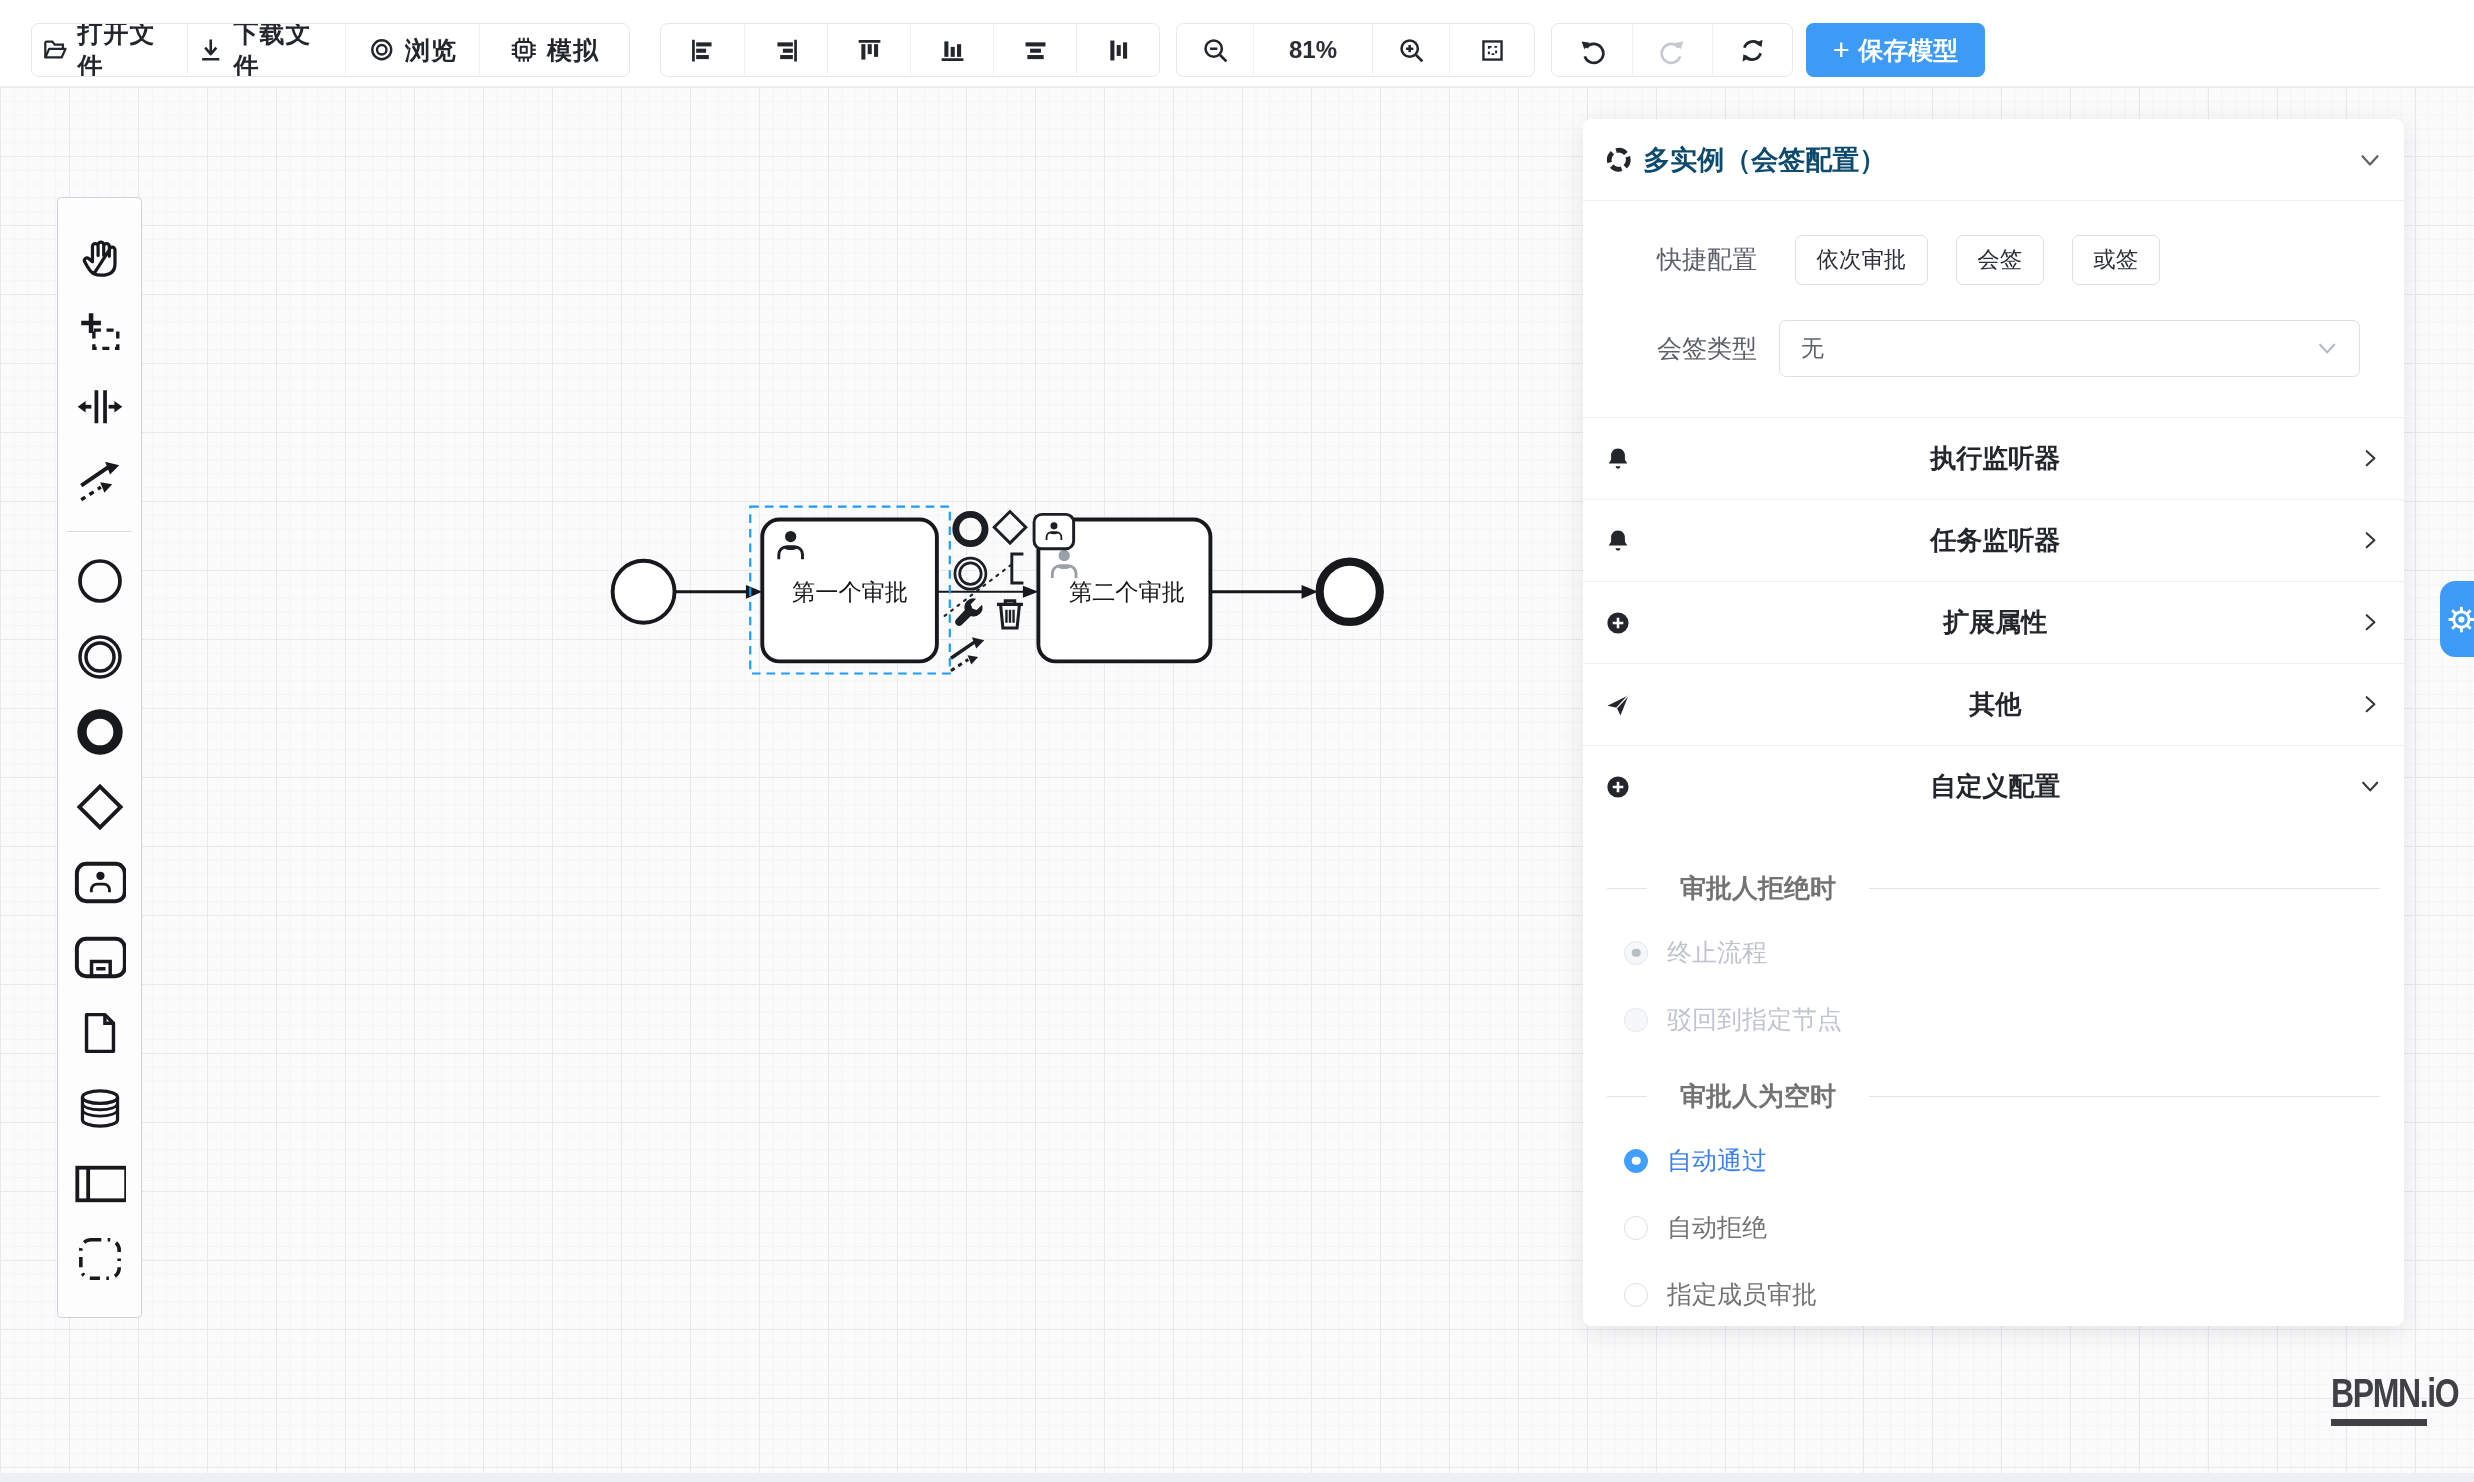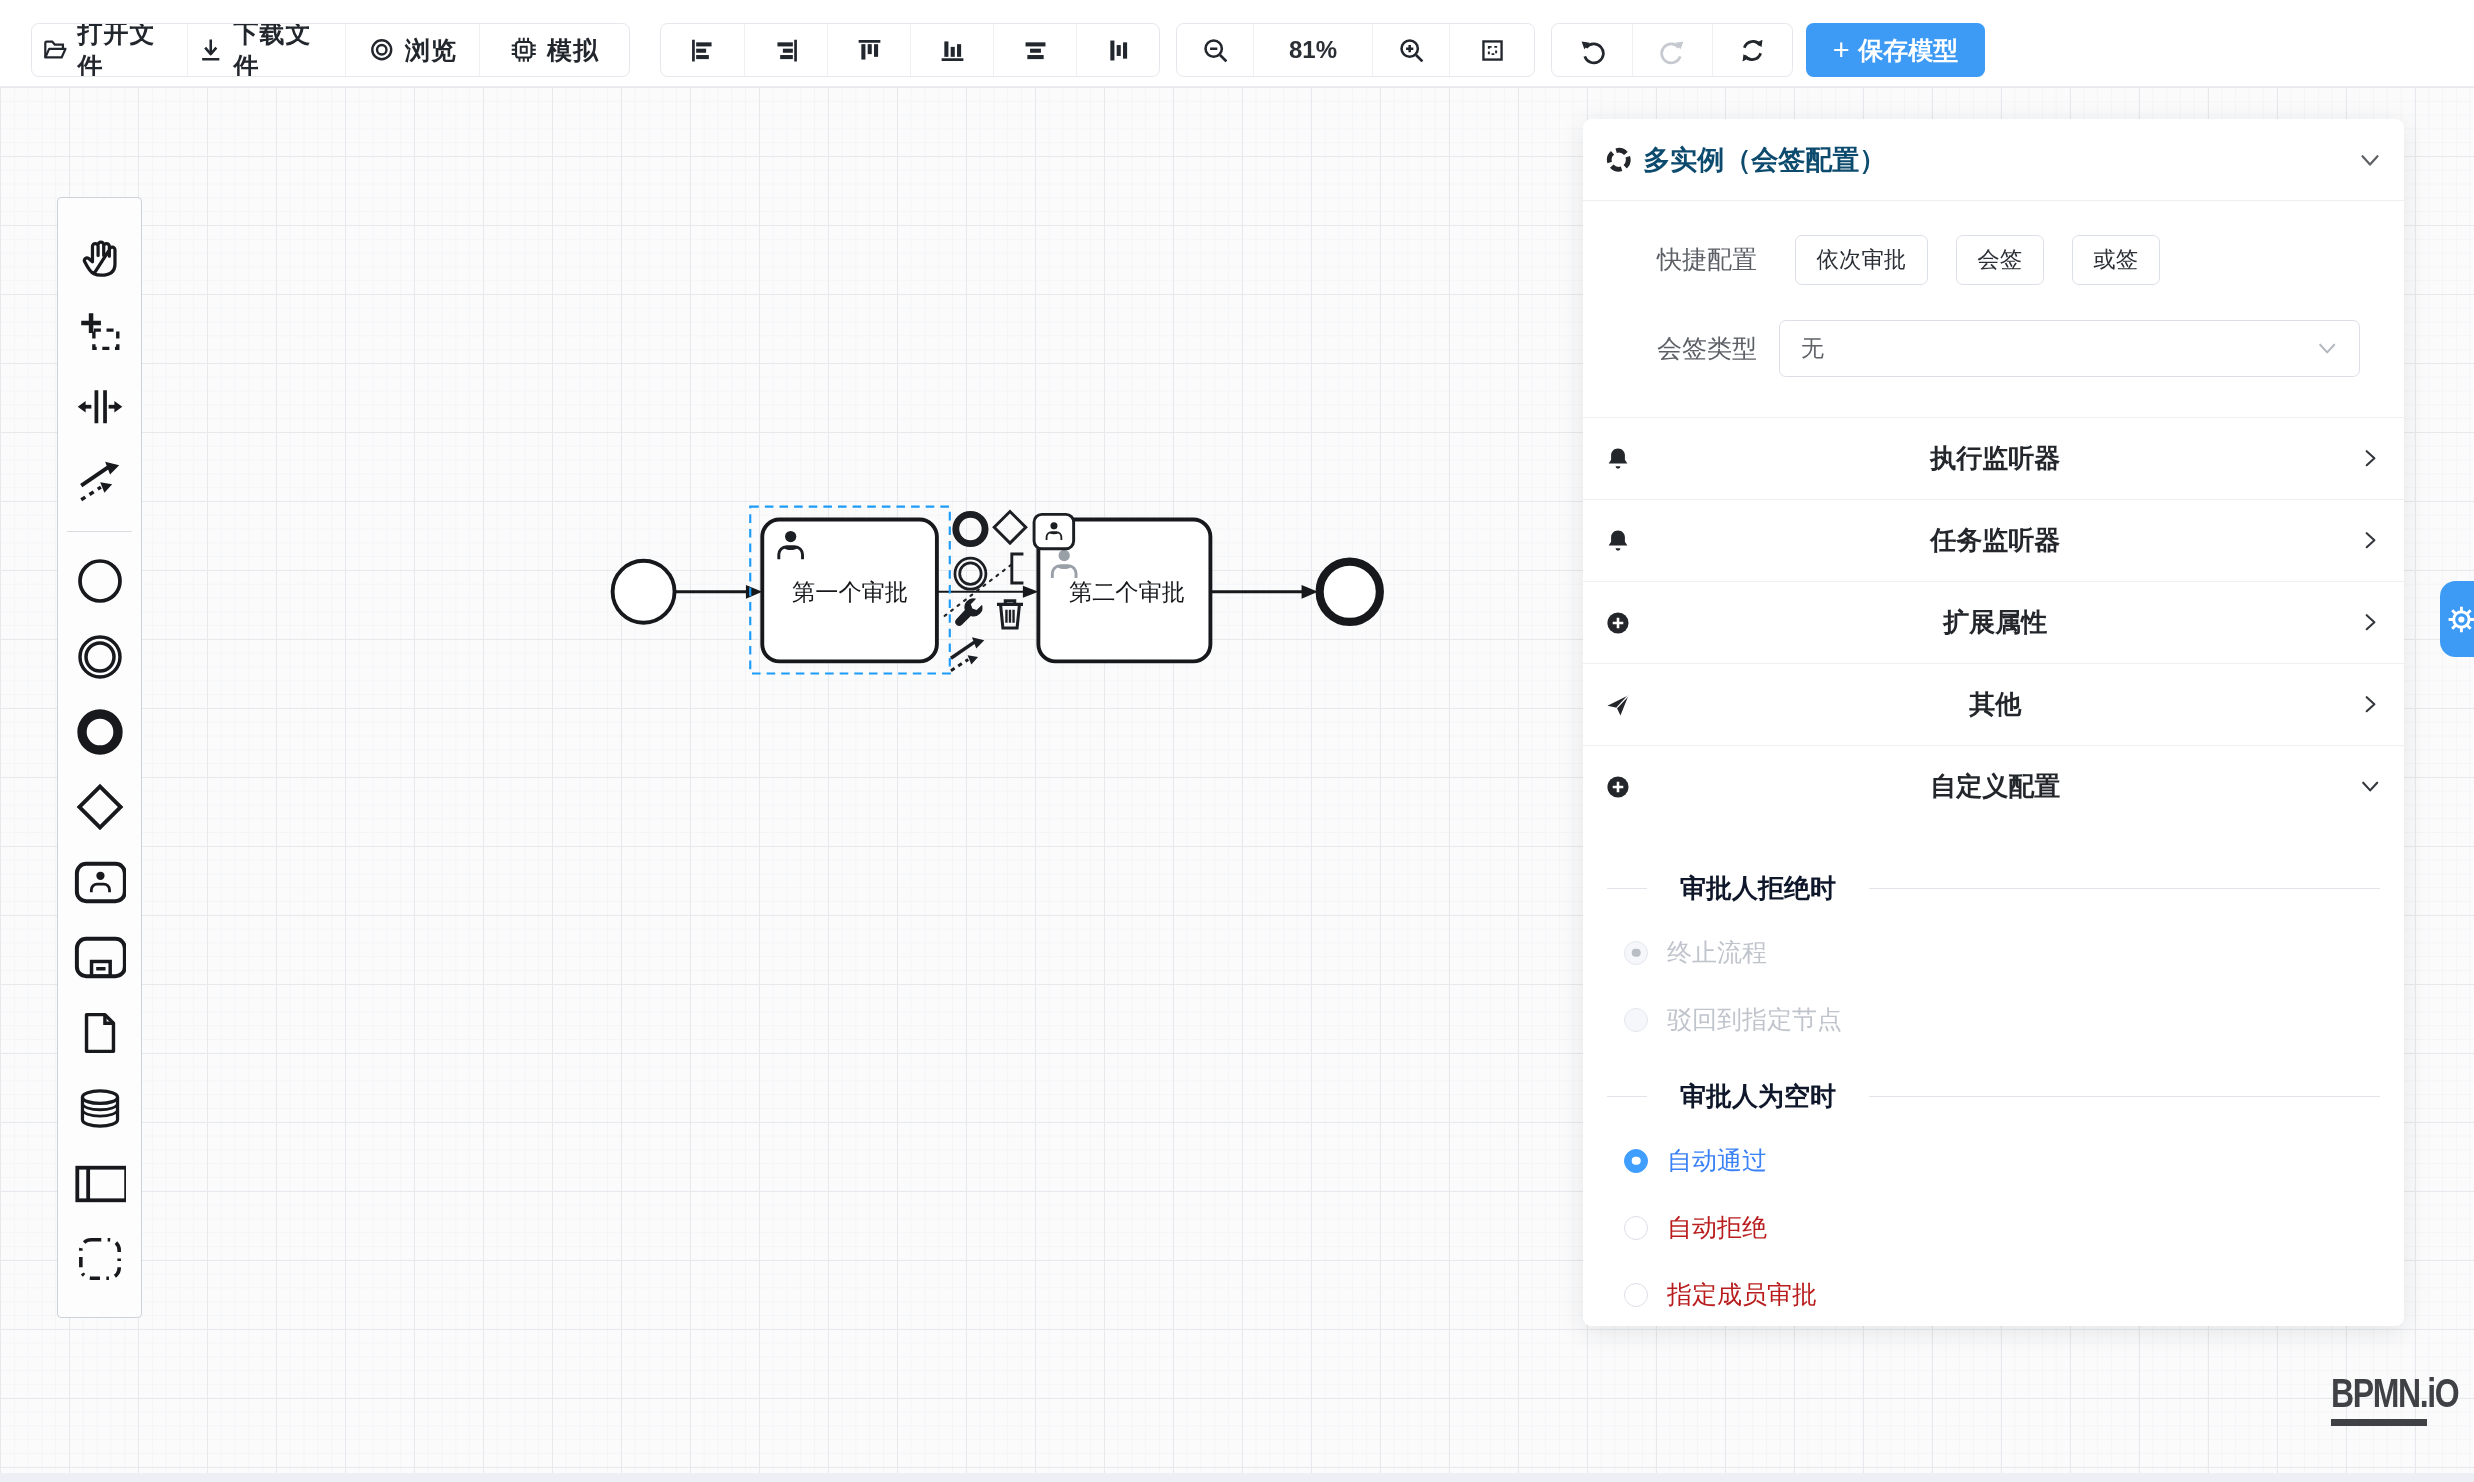--- a/index.html
+++ b/index.html
@@ -61,30 +61,30 @@
   .select-box { margin-left:22.4px; width:581px; height:57px; border:1.3px solid #dcdfe6;
     border-radius:6.9px; display:flex; align-items:center; padding:0 20.6px; cursor:pointer; }
   .select-value { flex:1; font-size:23px; color:#5f6368; }
   .sections { margin-top:40px;text-align:center; }
   .section-row { height:82px; display:flex; align-items:center; gap:10.3px; padding:0 22.4px;
     border-top:0.9px solid #edeff2; cursor:pointer; }
   .section-label { font-size:26px; font-weight:700; color:#23262b; flex:1; }
   .divider { display:flex; align-items:center; margin:48px 24px 0; height:26px; }
   .divider .dl-short { width:40px; border-top:1.7px solid #e1e4e9; margin-right:33px; }
   .divider .dl-long  { flex:1; border-top:1.7px solid #e1e4e9; margin-left:33px; }
-  .divider .dl-text { font-size:26px; font-weight:700; color:#0f172a; }
+  .divider .dl-text { font-size:26px; font-weight:700; color:#737373; }
   .radio-row { display:flex; align-items:center; margin:36px 0 0 41px; height:31px; gap:19px; cursor:pointer; }
   .radio { width:24px; height:24px; border-radius:50%; border:1.7px solid #dcdfe6; background:#fff;
     position:relative; flex:none; }
   .radio.dot::after { content:""; position:absolute; left:50%; top:50%; width:8.6px; height:8.6px;
     border-radius:50%; transform:translate(-50%,-50%); background:#fff; }
   .radio.dis { background:#f5f7fa; border-color:#e4e7ed; }
   .radio.dis.dot::after { background:#b9bdc4; }
   .radio.on { background:#409eff; border-color:#409eff; }
-  .radio-label { font-size:25px; color:#b91c1c; }
+  .radio-label { font-size:25px; color:#737373; }
   .radio-label.dis { color:#c0c4cc; }
   .radio-label.blue { color:#3b82f6; }
 
   
   .gear-tab { position:absolute; left:2440px; top:581px; width:38px; height:76px;
     background:#3d9bf6; border-radius:15.5px 0 0 15.5px; display:flex; align-items:center;
     justify-content:flex-start; padding-left:5.2px; cursor:pointer; }
   .bpmn-logo { position:absolute; left:2331px; top:1371px; transform:scaleX(.80);
     transform-origin:left top; color:#3f4145; }
   .bpmn-logo .t { font-size:40px; font-weight:800; letter-spacing:-1.7px; }

